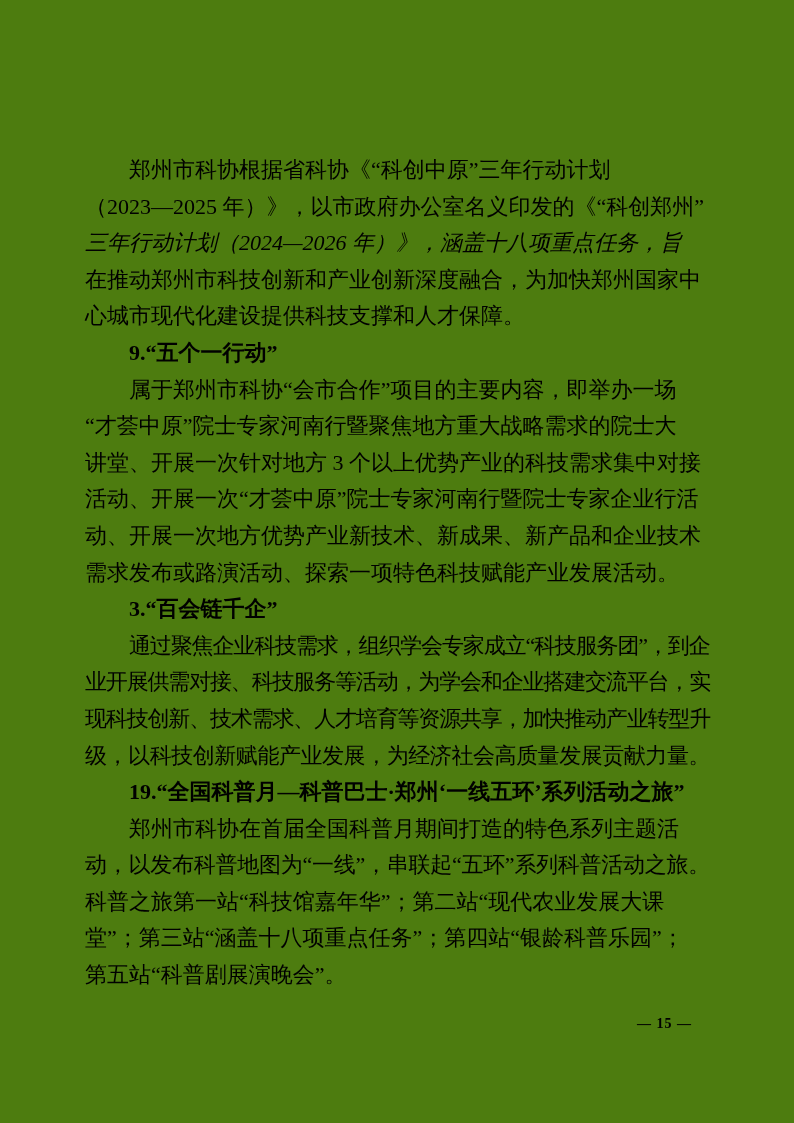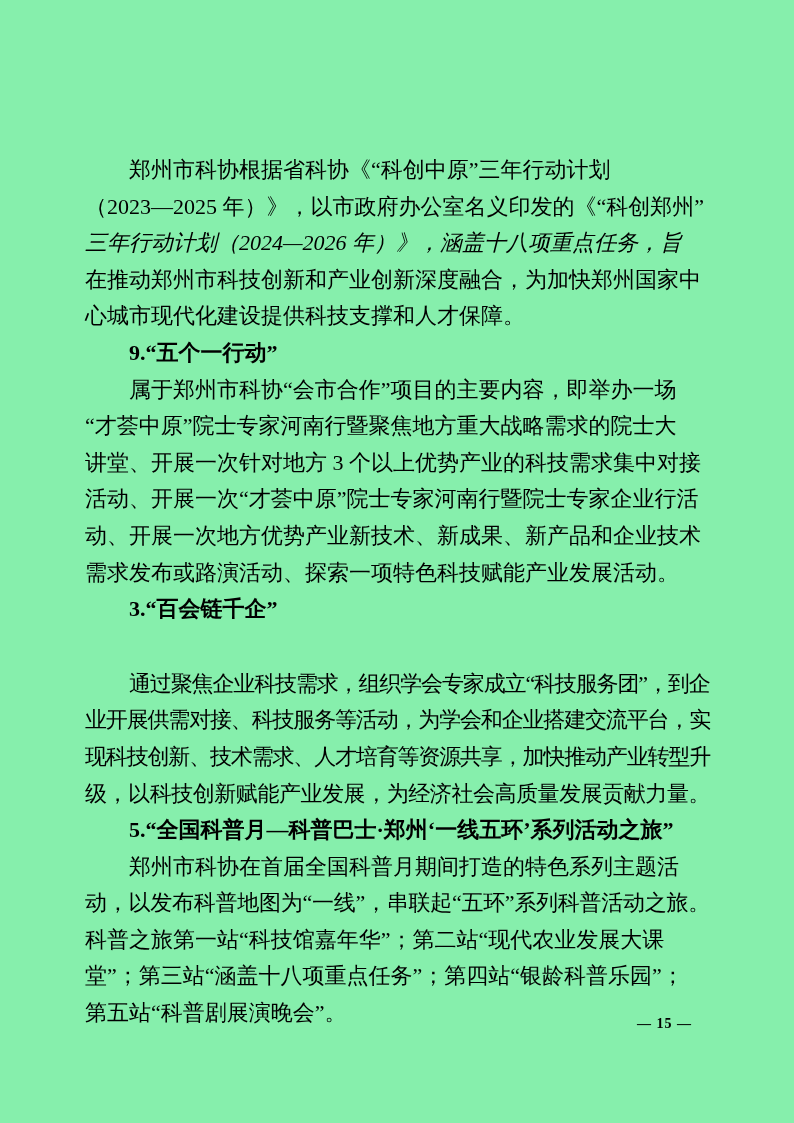--- a/index.html
+++ b/index.html
@@ -11,21 +11,21 @@
     height: 1123px;
     position: relative;
     overflow: hidden;
     background: #ffffff;
     color: #000000;
     font-family: "Liberation Serif", "DejaVu Serif", serif;
   }
   .page {
     position: absolute;
     inset: 0;
-    background: #86efac;
+    background: #4d7c0f;
   }
   .doc {
     position: absolute;
     left: 85px;
     top: 152px;
     width: 625px;
   }
   .line {
     font-size: 22px;
     line-height: 36.6px;
@@ -63,25 +63,25 @@
       <div class="line" style="letter-spacing: 0px;">在推动郑州市科技创新和产业创新深度融合，为加快郑州国家中</div>
       <div class="line">心城市现代化建设提供科技支撑和人才保障。</div>
       <div class="line indent heading">9.“五个一行动”</div>
       <div class="line indent" style="letter-spacing: 0px;">属于郑州市科协“会市合作”项目的主要内容，即举办一场</div>
       <div class="line" style="letter-spacing: 0px;">“才荟中原”院士专家河南行暨聚焦地方重大战略需求的院士大</div>
       <div class="line" style="letter-spacing: 0px;">讲堂、开展一次针对地方 3 个以上优势产业的科技需求集中对接</div>
       <div class="line" style="letter-spacing: 0px;">活动、开展一次“才荟中原”院士专家河南行暨院士专家企业行活</div>
       <div class="line" style="letter-spacing: 0px;">动、开展一次地方优势产业新技术、新成果、新产品和企业技术</div>
       <div class="line">需求发布或路演活动、探索一项特色科技赋能产业发展活动。</div>
       <div class="line indent heading">3.“百会链千企”</div>
-      <div class="line indent" style="letter-spacing: -1.13793px; margin-top: 38px;">通过聚焦企业科技需求，组织学会专家成立“科技服务团”，到企</div>
+      <div class="line indent" style="letter-spacing: -1.13793px;">通过聚焦企业科技需求，组织学会专家成立“科技服务团”，到企</div>
       <div class="line" style="letter-spacing: -1.16667px;">业开展供需对接、科技服务等活动，为学会和企业搭建交流平台，实</div>
       <div class="line" style="letter-spacing: -1.16667px;">现科技创新、技术需求、人才培育等资源共享，加快推动产业转型升</div>
       <div class="line" style="letter-spacing: -0.448276px;">级，以科技创新赋能产业发展，为经济社会高质量发展贡献力量。</div>
-      <div class="line indent heading">5.“全国科普月—科普巴士·郑州‘一线五环’系列活动之旅”</div>
+      <div class="line indent heading">19.“全国科普月—科普巴士·郑州‘一线五环’系列活动之旅”</div>
       <div class="line indent" style="letter-spacing: 0px;">郑州市科协在首届全国科普月期间打造的特色系列主题活</div>
       <div class="line" style="letter-spacing: -0.258065px;">动，以发布科普地图为“一线”，串联起“五环”系列科普活动之旅。</div>
       <div class="line" style="letter-spacing: 0px;">科普之旅第一站“科技馆嘉年华”；第二站“现代农业发展大课</div>
       <div class="line" style="letter-spacing: 0px;">堂”；第三站“涵盖十八项重点任务”；第四站“银龄科普乐园”；</div>
       <div class="line">第五站“科普剧展演晚会”。</div>
     </div>
   <div class="page-number">— 15 —</div>
 </div>
 
 </body></html>

